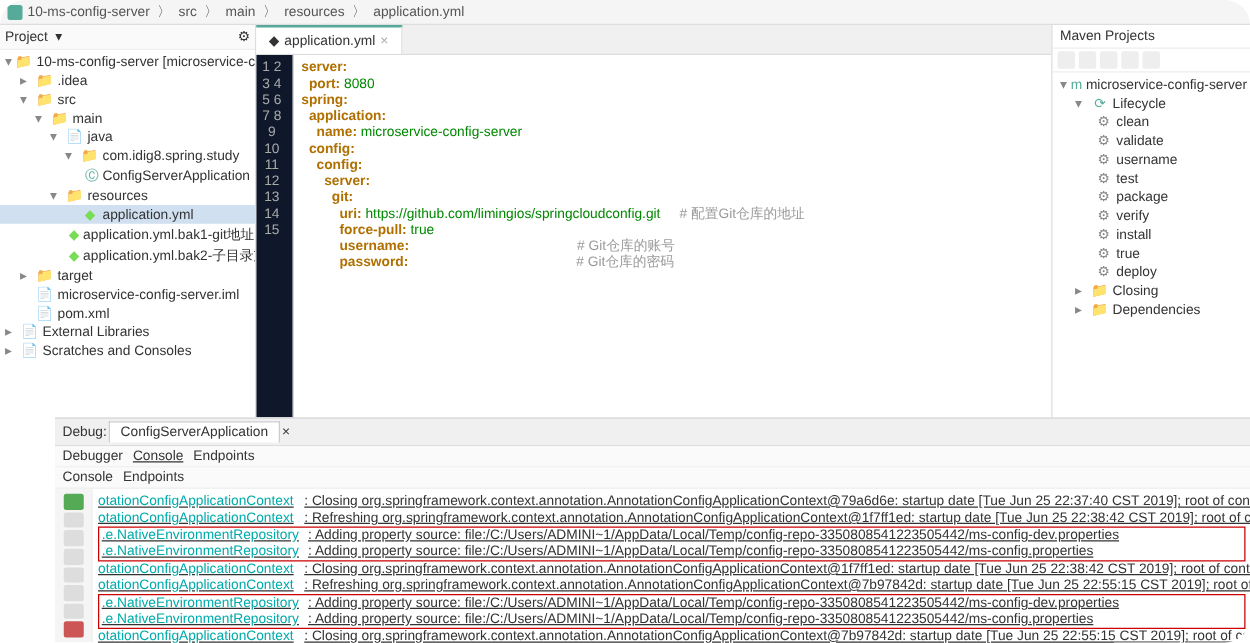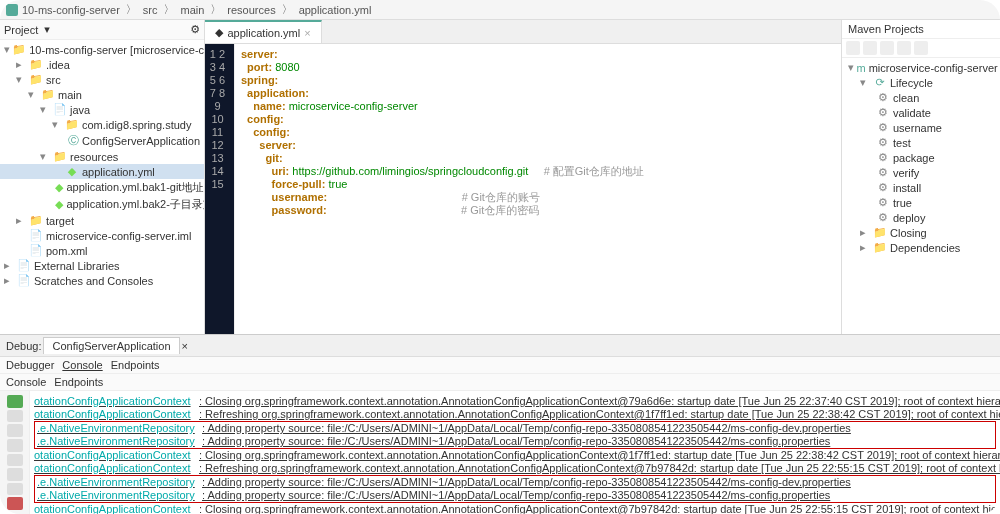--- a/index.html
+++ b/index.html
@@ -30,21 +30,21 @@
 .kw { color: #b07000; font-weight: bold; }
 .val { color: #080; }
 .cm { color: #999; }
 .highlight-line { background: #fffbe6; }
 .right { width: 159px; border-left: 1px solid #ddd; display: flex; flex-direction: column; }
 .maven-header { padding: 3px 6px; border-bottom: 1px solid #eee; font-weight: 500; }
 .maven-toolbar { display: flex; gap: 3px; padding: 2px 4px; border-bottom: 1px solid #eee; }
 .maven-toolbar span { width: 14px; height: 14px; background: #eee; border-radius: 2px; }
 .maven-tree { flex: 1; padding: 2px; }
 .maven-tree .tree-item .ficon.gear { color: #888; }
-.bottom { border-top: 1px solid #ccc; display: flex; flex-direction: column; height: 180px; }
+.bottom { border-top: 1px solid #ccc; display: flex; flex-direction: column; height: 180px; margin-left: 44px; }
 .bottom-tabs { display: flex; align-items: center; gap: 2px; padding: 2px 6px; background: #f0f0f0; border-bottom: 1px solid #ddd; }
 .bottom-tabs .btab { padding: 2px 8px; }
 .bottom-tabs .btab.active { background: #fff; border: 1px solid #ccc; border-bottom: none; }
 .subtabs { display: flex; align-items: center; gap: 8px; padding: 2px 6px; background: #fafafa; border-bottom: 1px solid #eee; }
 .console-area { display: flex; flex: 1; overflow: hidden; }
 .console-gutter { width: 30px; background: #f5f5f5; border-right: 1px solid #eee; display: flex; flex-direction: column; align-items: center; gap: 2px; padding: 4px 0; }
 .console-gutter span { width: 16px; height: 16px; background: #ddd; border-radius: 2px; }
 .console-gutter span.green { background: #5a5; }
 .console-gutter span.red { background: #c55; }
 .console { flex: 1; overflow: auto; font-family: Consolas, monospace; font-size: 10px; line-height: 13px; padding: 4px; white-space: nowrap; }

